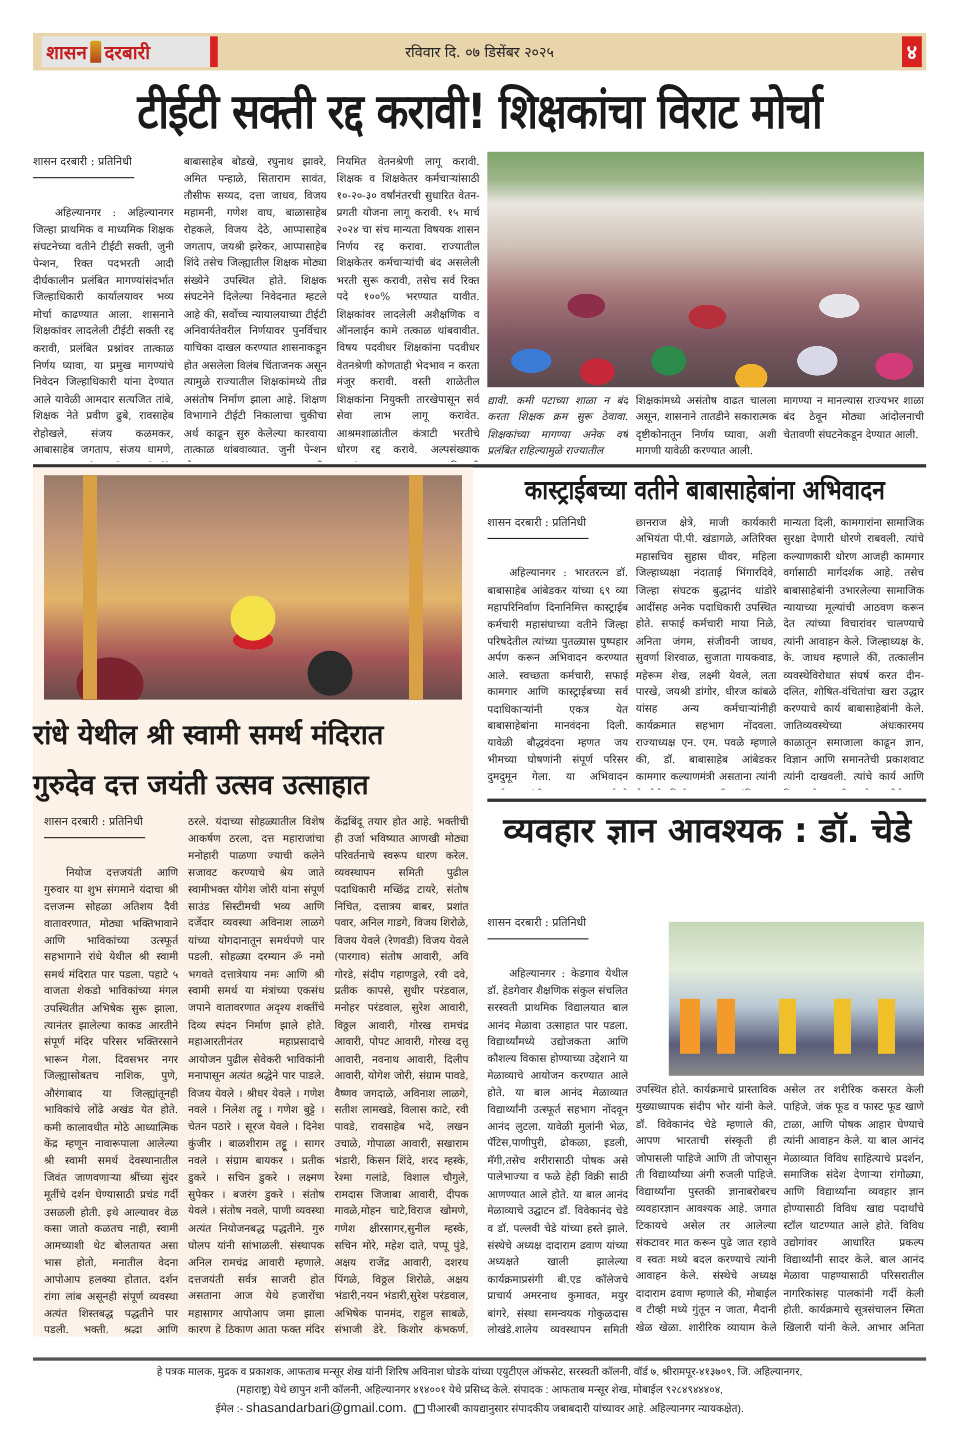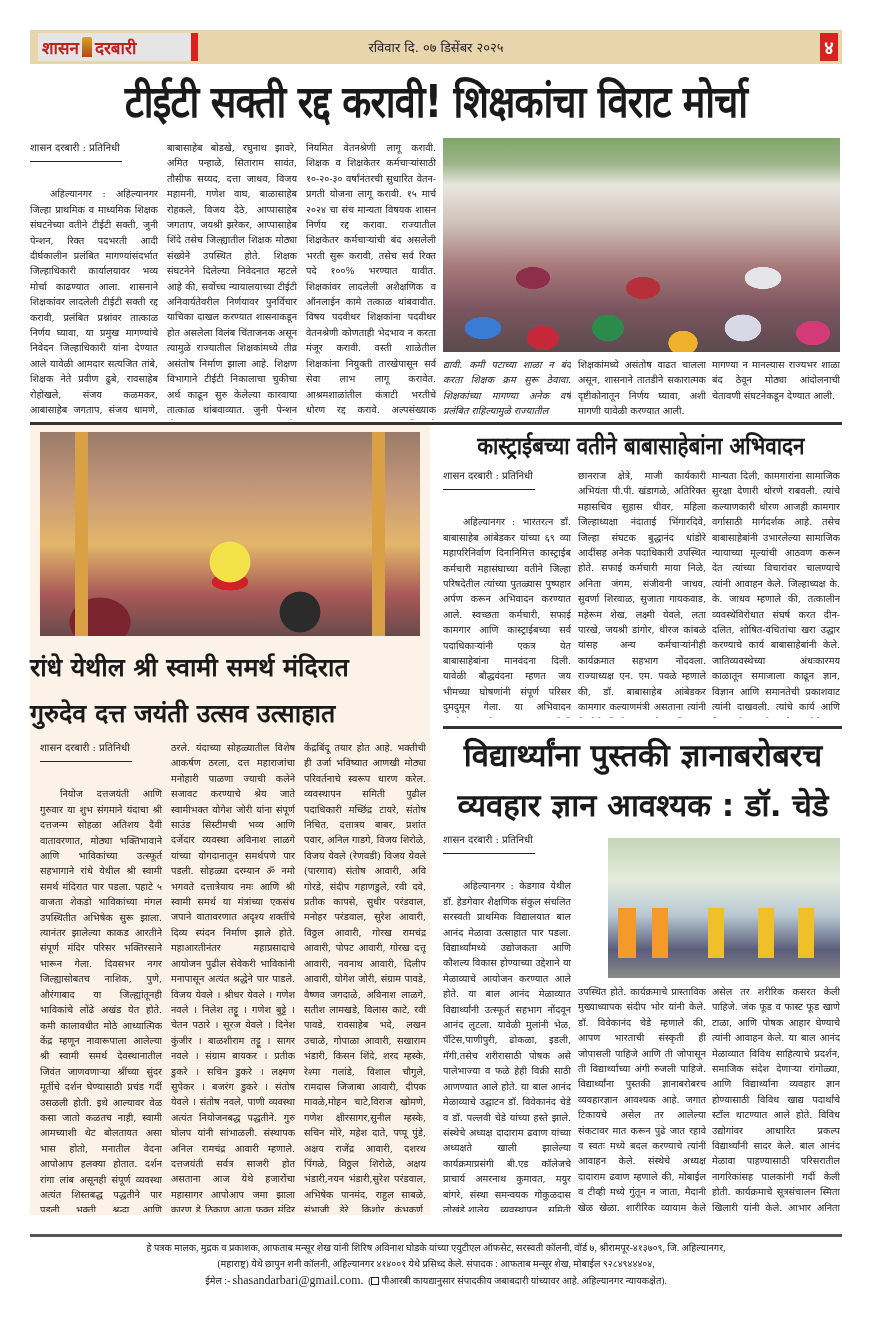--- a/index.html
+++ b/index.html
@@ -76,21 +76,21 @@
   .temple-block { position: absolute; left: 30px; top: 425px; width: 400px; height: 790px; background: #fdf2e7; }
   .headline-3 {
     position: absolute; left: 30px; top: 645px; width: 400px; font-family: "DejaVu Sans", sans-serif;
     font-weight: bold; font-size: 25px; line-height: 46px; text-align: left; white-space: nowrap;
   }
   .headline-4 {
     position: absolute; left: 443px; top: 730px; width: 400px; font-family: "DejaVu Sans", sans-serif;
     font-weight: bold; font-size: 31px; line-height: 50px; text-align: center; white-space: nowrap;
   }
   .footer {
-    position: absolute; left: 30px; top: 1240px; width: 812px; font-family: Liberation Serif, serif;
+    position: absolute; left: 30px; top: 1240px; width: 812px; font-family: Liberation Sans, sans-serif;
     font-size: 9.5px; line-height: 16px; text-align: center; color: #222;
   }
   .footer .email { font-size: 12px; }
   .checkbox-glyph { display: inline-block; width: 8px; height: 8px; border: 1px solid #222; vertical-align: -1px; margin-right: 2px; }
 </style>
 </head>
 <body>
 
 <div class="masthead">
   <div class="logo">
@@ -154,21 +154,20 @@
 <div class="col" style="left:578px; top:468px; width:128px; height:250px;">
   <p style="text-indent:0">छानराज क्षेत्रे, माजी कार्यकारी अभियंता पी.पी. खंडागळे, अतिरिक्त महासचिव सुहास धीवर, महिला जिल्हाध्यक्षा नंदाताई भिंगारदिवे, जिल्हा संघटक बुद्धानंद धांडोरे आदींसह अनेक पदाधिकारी उपस्थित होते. सफाई कर्मचारी माया निळे, अनिता जंगम, संजीवनी जाधव, सुवर्णा शिरवाळ, सुजाता गायकवाड, महेरूम शेख, लक्ष्मी येवले, लता पारखे, जयश्री डांगोर, धीरज कांबळे यांसह अन्य कर्मचाऱ्यांनीही कार्यक्रमात सहभाग नोंदवला. राज्याध्यक्ष एन. एम. पवळे म्हणाले की, डॉ. बाबासाहेब आंबेडकर कामगार कल्याणमंत्री असताना त्यांनी घेतलेले निर्णय आजही क्रांतिकारक ठरतात. कामगारांचे तास कमी करून श्रमाला</p>
 </div>
 <div class="col" style="left:712px; top:468px; width:128px; height:250px;">
   <p style="text-indent:0">मान्यता दिली, कामगारांना सामाजिक सुरक्षा देणारी धोरणे राबवली. त्यांचे कल्याणकारी धोरण आजही कामगार वर्गासाठी मार्गदर्शक आहे. तसेच बाबासाहेबांनी उभारलेल्या सामाजिक न्यायाच्या मूल्यांची आठवण करून देत त्यांच्या विचारांवर चालण्याचे त्यांनी आवाहन केले. जिल्हाध्यक्ष के. के. जाधव म्हणाले की, तत्कालीन व्यवस्थेविरोधात संघर्ष करत दीन-दलित, शोषित-वंचितांचा खरा उद्धार करण्याचे कार्य बाबासाहेबांनी केले. जातिव्यवस्थेच्या अंधःकारमय काळातून समाजाला काढून ज्ञान, विज्ञान आणि समानतेची प्रकाशवाट त्यांनी दाखवली. त्यांचे कार्य आणि विचार हे भारतीय लोकशाहीचे मूळ बळ आहे.</p>
 </div>
 
 <div class="section-rule" style="left:443px; top:726px; width:399px;"></div>
 
 <div class="headline-4">
-  <div>विद्यार्थ्यांना पुस्तकी ज्ञानाबरोबरच</div>
   <div>व्यवहार ज्ञान आवश्यक : डॉ. चेडे</div>
 </div>
 <div class="col" style="left:443px; top:832px; width:128px; height:380px;">
   <div class="byline">शासन दरबारी : प्रतिनिधी</div>
   <p>अहिल्यानगर : केडगाव येथील डॉ. हेडगेवार शैक्षणिक संकुल संचलित सरस्वती प्राथमिक विद्यालयात बाल आनंद मेळावा उत्साहात पार पडला. विद्यार्थ्यांमध्ये उद्योजकता आणि कौशल्य विकास होण्याच्या उद्देशाने या मेळाव्याचे आयोजन करण्यात आले होते. या बाल आनंद मेळाव्यात विद्यार्थ्यांनी उत्स्फूर्त सहभाग नोंदवून आनंद लुटला. यावेळी मुलांनी भेळ, पॅटिस,पाणीपुरी, ढोकळा, इडली, मॅगी,तसेच शरीरासाठी पोषक असे पालेभाज्या व फळे हेही विक्री साठी आणण्यात आले होते. या बाल आनंद मेळाव्याचे उद्घाटन डॉ. विवेकानंद चेडे व डॉ. पल्लवी चेडे यांच्या हस्ते झाले. संस्थेचे अध्यक्ष दादाराम ढवाण यांच्या अध्यक्षते खाली झालेल्या कार्यक्रमाप्रसंगी बी.एड कॉलेजचे प्राचार्य अमरनाथ कुमावत, मयुर बांगरे, संस्था समन्वयक गोकुळदास लोखंडे,शालेय व्यवस्थापन समिती सदस्य संभाजीराजे पवार, शाळेचे मुख्याध्यापक संदीप भोर, मुख्याध्यापिका मोहिनी धर्माधिकारी, अवि साठे, शिवाजी मगर आदींसह सर्व शालेय शिक्षक, कर्मचारी व पालक मोठ्या संख्येने</p>
 </div>
 <div class="photo photo-school"></div>
 <div class="col" style="left:578px; top:984px; width:128px; height:228px;">
   <p style="text-indent:0">उपस्थित होते. कार्यक्रमाचे प्रास्ताविक मुख्याध्यापक संदीप भोर यांनी केले. डॉ. विवेकानंद चेडे म्हणाले की, आपण भारताची संस्कृती ही जोपासली पाहिजे आणि ती जोपासून ती विद्यार्थ्यांच्या अंगी रुजली पाहिजे. विद्यार्थ्यांना पुस्तकी ज्ञानाबरोबरच व्यवहारज्ञान आवश्यक आहे. जगात टिकायचे असेल तर आलेल्या संकटावर मात करून पुढे जात रहावे व स्वतः मध्ये बदल करण्याचे त्यांनी आवाहन केले. संस्थेचे अध्यक्ष दादाराम ढवाण म्हणाले की, मोबाईल व टीव्ही मध्ये गुंतून न जाता, मैदानी खेळ खेळा. शारीरिक व्यायाम केले पाहिजे, आपल्याला आपले जीवन वाचवायचे</p>
 </div>

